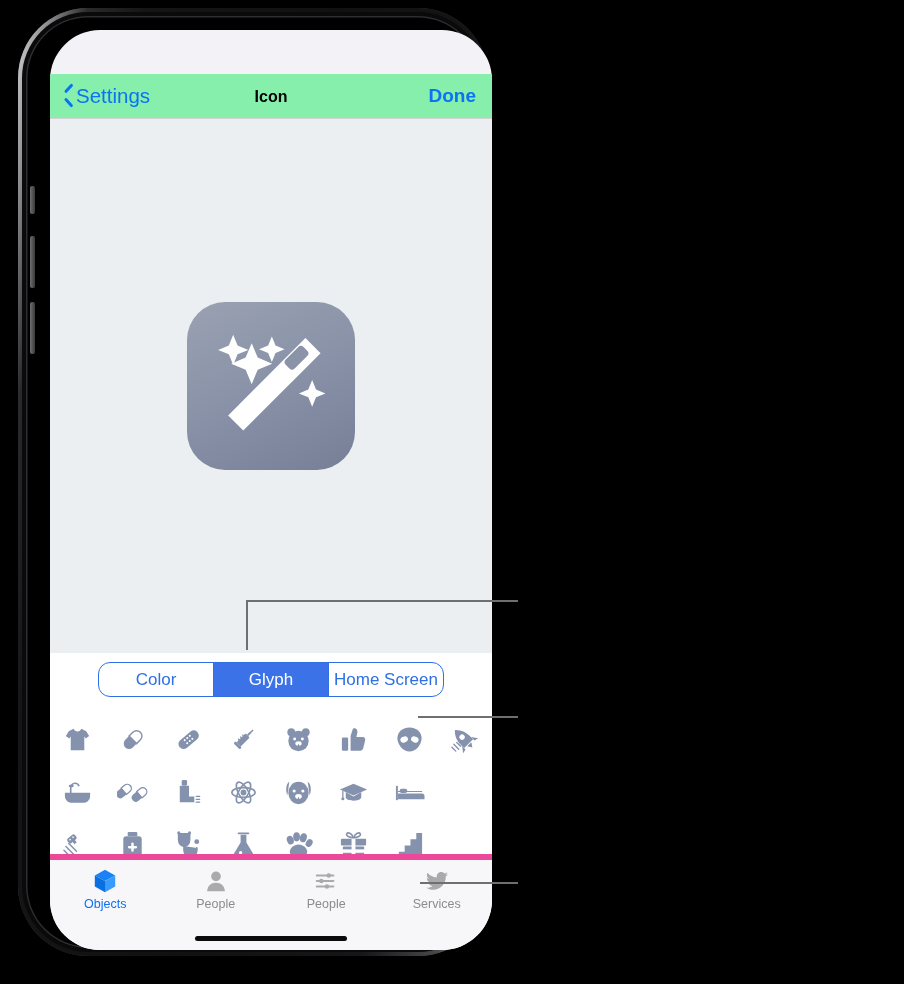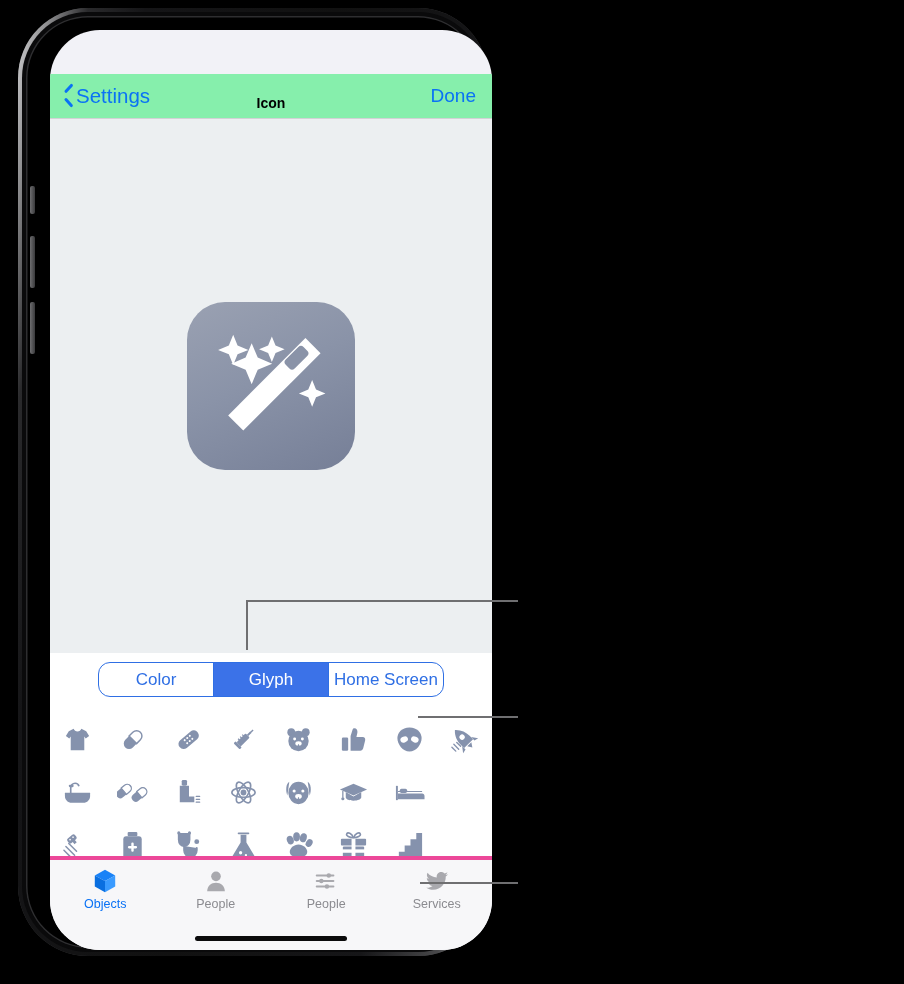--- a/index.html
+++ b/index.html
@@ -53,24 +53,24 @@
   
   #navbar{position:absolute;left:0;top:44px;width:100%;height:44px;
           background:#86efac;border-bottom:1px solid #d2d2d6;z-index:30;}
   #nav-back{position:absolute;left:12px;top:0;height:44px;display:flex;align-items:center;
             gap:2px;color:#0a72f5;font-size:20.5px;cursor:pointer;}
   #nav-back .chev{width:11px;height:19px;position:relative;margin-right:1px;}
   #nav-back .chev::before,#nav-back .chev::after{content:"";position:absolute;left:3px;
             width:11px;height:2.9px;background:#0a72f5;border-radius:2px;}
   #nav-back .chev::before{top:4.4px;transform:rotate(-48deg);transform-origin:left center;}
   #nav-back .chev::after{top:10.3px;transform:rotate(48deg);transform-origin:left center;}
-  #nav-title{position:absolute;left:0;top:7px;width:100%;height:44px;line-height:44px;
-             text-align:center;font-size:14px;font-weight:bold;color:#000;}
+  #nav-title{position:absolute;left:0;top:1px;width:100%;height:44px;line-height:44px;
+             text-align:center;font-size:16px;font-weight:bold;color:#000;}
   #nav-done{position:absolute;right:16px;top:0;height:44px;line-height:44px;
-            color:#0a72f5;font-size:19px;font-weight:normal;cursor:pointer;}
+            color:#0a72f5;font-size:19px;font-weight:bold;cursor:pointer;}
 
   
   #preview{position:absolute;left:0;top:89px;width:100%;height:534px;
            background:#eceff1;z-index:10;}
   #appicon{position:absolute;left:50%;top:50%;transform:translate(-50%,-50%);
            width:168px;height:168px;border-radius:38px;
            background:linear-gradient(155deg,#9aa1b2 0%,#8a93a8 45%,#767f97 100%);}
 
   
   #segstrip{position:absolute;left:0;top:623px;width:100%;height:56px;
@@ -86,21 +86,21 @@
 
   
   #glyphpanel{position:absolute;left:0;top:679px;width:100%;height:185px;
               background:#fff;z-index:20;}
   .grow{position:absolute;left:0;width:100%;height:53px;display:flex;}
   .gcell{width:55.25px;display:flex;align-items:center;justify-content:center;cursor:pointer;}
   .gcell svg{width:31px;height:31px;fill:#8592ad;display:block;}
 
   
   #tabbar{position:absolute;left:0;bottom:0;width:100%;height:82px;
-          background:#f7f7f9;border-top:4px solid #ec4899;z-index:25;
+          background:#f7f7f9;border-top:6px solid #ec4899;z-index:25;
           display:flex;align-items:flex-start;padding-top:8px;}
   .tab{flex:1;display:flex;flex-direction:column;align-items:center;gap:3px;cursor:pointer;}
   .tab svg{width:26px;height:26px;display:block;}
   .tab .tl{font-size:12.5px;color:#8b8b90;}
   .tab.on .tl{color:#0a72f5;}
   #homeind{position:absolute;left:50%;transform:translateX(-50%);bottom:9px;
            width:152px;height:5.5px;border-radius:3px;background:#0b0b0c;z-index:30;}
 
   
   .callout{position:absolute;z-index:60;}

